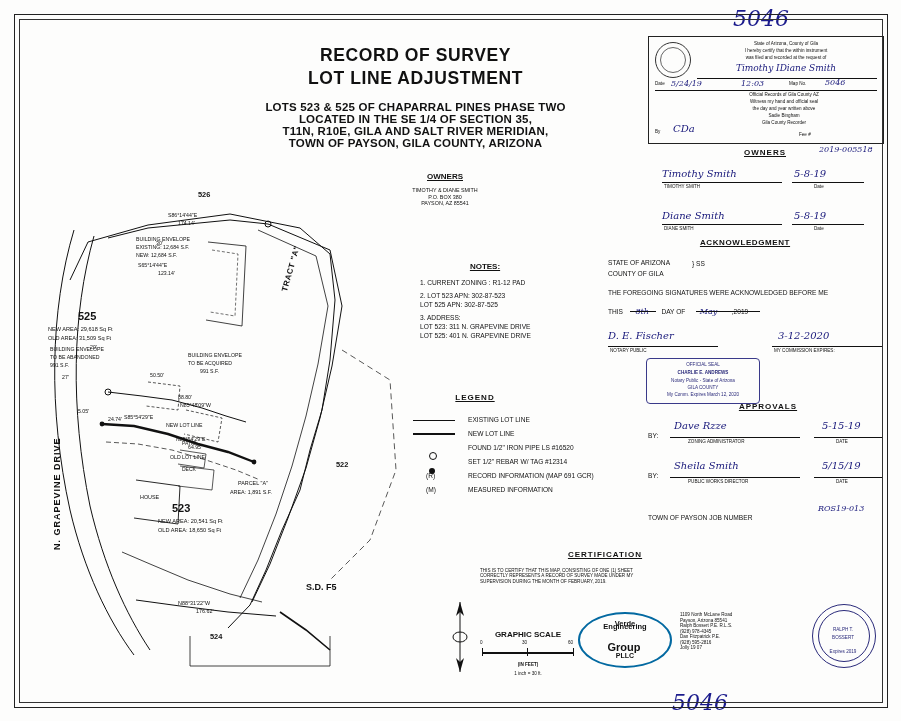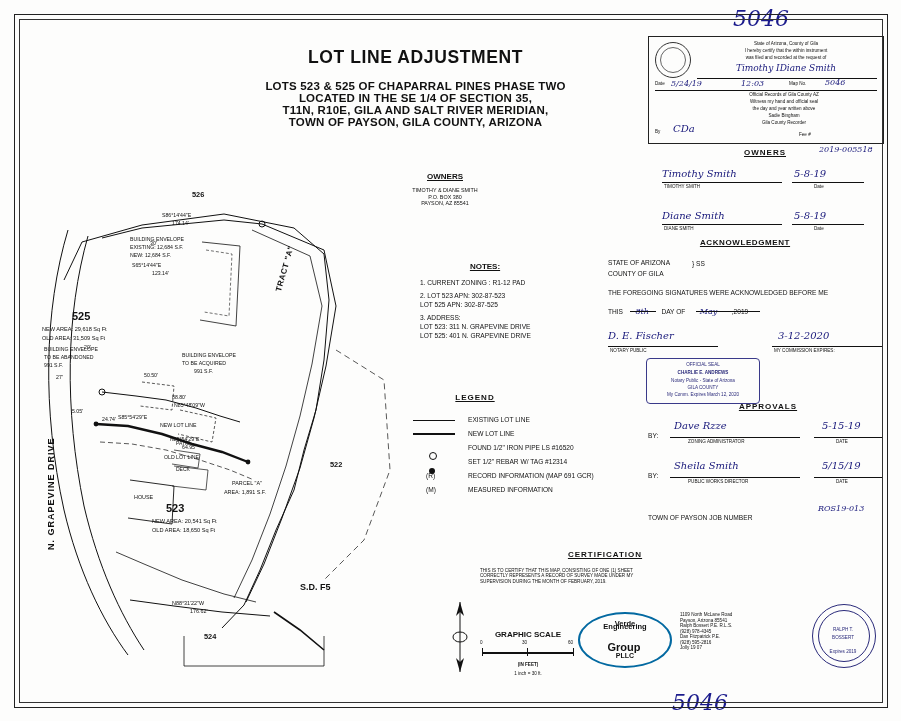--- a/index.html
+++ b/index.html
@@ -14,21 +14,21 @@
   .sm{font-size:6.6px;line-height:1.3;}
   .md{font-size:8px;line-height:1.35;}
   .title1{font-size:17.5px;font-weight:bold;letter-spacing:.6px;}
   .title2{font-size:11.5px;font-weight:bold;letter-spacing:.2px;}
   .ul{text-decoration:underline;}
   .bld{font-weight:bold;}
   .line{position:absolute;background:#111;height:1px;}
   
   .box{position:absolute;border:1px solid #222;}
   
-  .map{position:absolute;left:24px;top:150px;width:420px;height:520px;}
+  .map{position:absolute;left:30px;top:150px;width:420px;height:520px;}
   svg{display:block;}
   .lbl{position:absolute;font-size:6.4px;font-family:"Liberation Sans",sans-serif;}
   .lblb{position:absolute;font-size:7.4px;font-weight:bold;}
   .sig{font-family:"DejaVu Serif",serif;font-style:italic;font-size:10px;color:#17177a;}
   .sig-sm{font-family:"DejaVu Serif",serif;font-style:italic;font-size:8px;color:#17177a;}
   .stamp{position:absolute;border:1px solid #3a3a8a;color:#2a2a7a;}
   .ring{display:inline-block;width:6px;height:6px;border:1px solid #111;border-radius:50%;}
   .dot{display:inline-block;width:6px;height:6px;background:#111;border-radius:50%;}
   .big-num{font-family:"DejaVu Serif",serif;font-style:italic;font-size:22px;color:#1b1b8c;}
   .seal{position:absolute;border:1.2px solid #333;border-radius:50%;}
@@ -38,20 +38,21 @@
 
 <div class="sheet">
 
   <div class="abs big-num" style="left:733px;top:6px;">5046</div>
   <div class="abs big-num" style="left:672px;top:690px;">5046</div>
 
   <div class="border"></div>
   <div class="border2"></div>
 
   <div class="abs ctr" style="left:238px;top:45px;width:355px;">
+    <div class="title1">RECORD OF SURVEY</div>
     <div class="title1" style="margin-top:2px;">LOT LINE ADJUSTMENT</div>
     <div class="title2" style="margin-top:12px;">LOTS 523 &amp; 525 OF CHAPARRAL PINES PHASE TWO</div>
     <div class="title2">LOCATED IN THE SE 1/4 OF SECTION 35,</div>
     <div class="title2">T11N, R10E, GILA AND SALT RIVER MERIDIAN,</div>
     <div class="title2">TOWN OF PAYSON, GILA COUNTY, ARIZONA</div>
   </div>
 
   <div class="abs ctr" style="left:380px;top:172px;width:130px;">
     <div class="md bld ul">OWNERS</div>
     <div class="tiny" style="margin-top:4px;">TIMOTHY &amp; DIANE SMITH</div>

